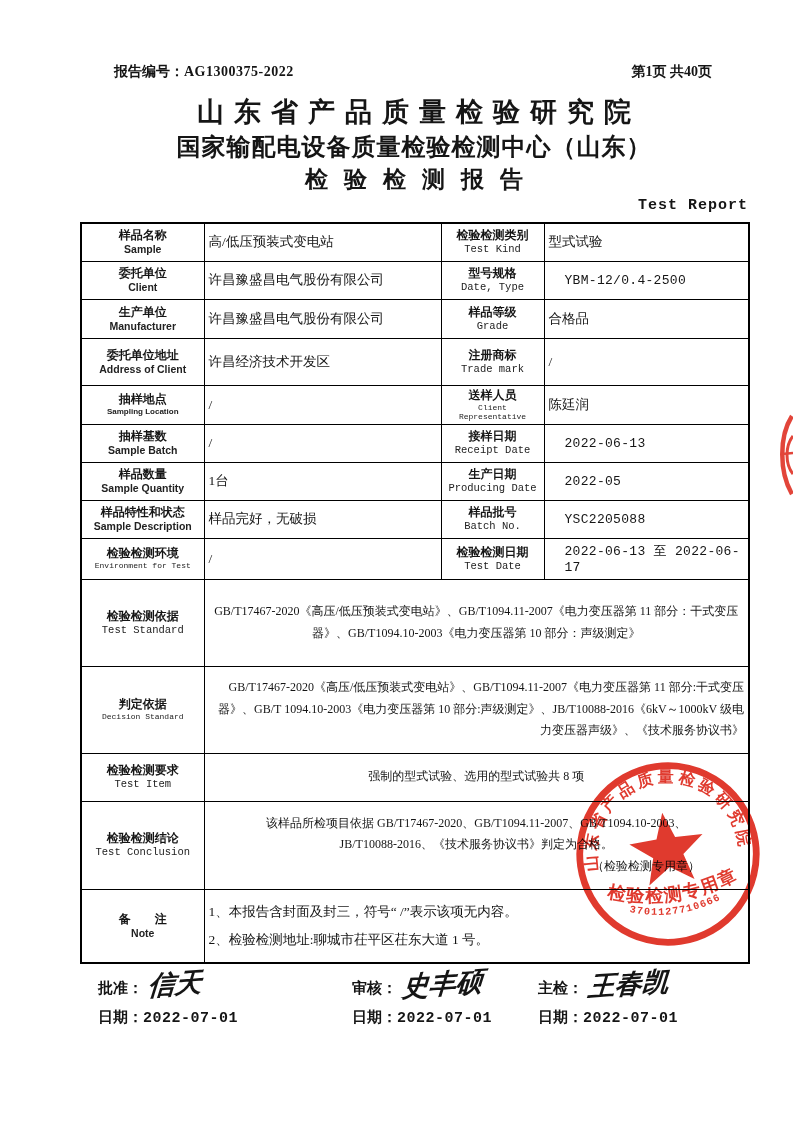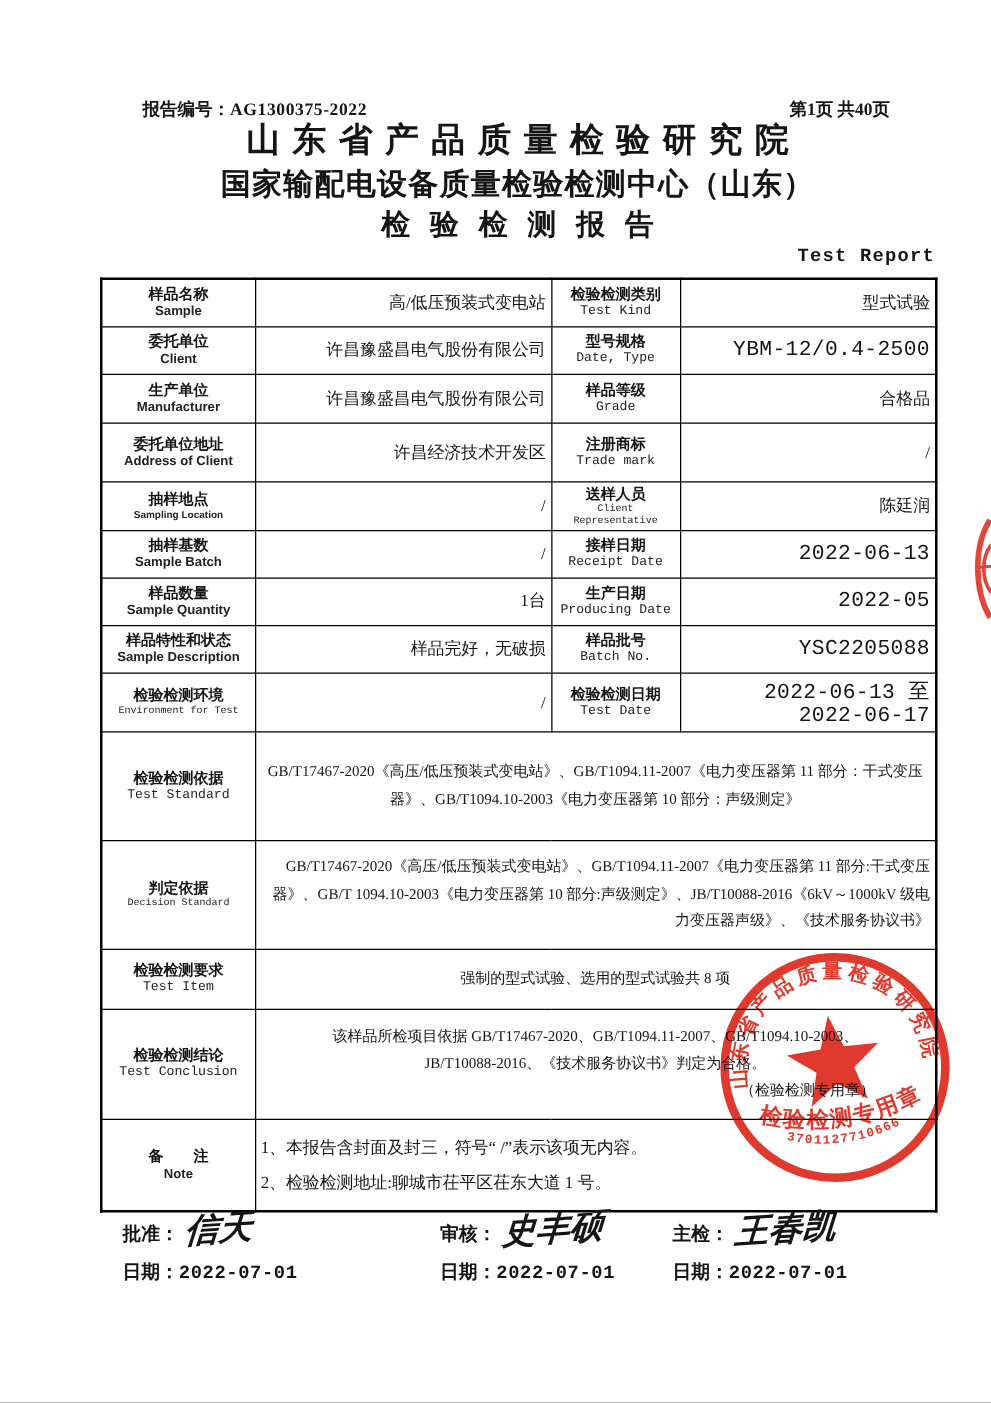--- a/index.html
+++ b/index.html
@@ -5,21 +5,21 @@
   html,body{margin:0;padding:0;background:#888;}
   .page{
     position:relative;width:793px;height:1122px;margin:0 auto;
     background:#ffffff;overflow:hidden;color:#151515;
     font-family:"Liberation Serif","DejaVu Serif",serif;
   }
   .mono{font-family:"Liberation Mono","DejaVu Sans Mono",monospace;}
   .sans{font-family:"Liberation Sans","DejaVu Sans",sans-serif;}
 
   
-  .hdr{position:absolute;top:79px;left:80px;width:668px;display:flex;
+  .hdr{position:absolute;top:63px;left:80px;width:668px;display:flex;
        justify-content:space-between;box-sizing:border-box;padding:0 36px 0 34px;
        font-size:14px;font-weight:bold;}
   .hdr .num{font-weight:bold;letter-spacing:.5px;}
 
   
   .t1{position:absolute;top:94px;left:80px;width:668px;text-align:center;
       font-size:27px;font-weight:bold;letter-spacing:10px;text-indent:10px;}
   .t2{position:absolute;top:131px;left:80px;width:668px;text-align:center;
       font-size:24px;font-weight:bold;letter-spacing:1px;}
   .t3{position:absolute;top:164px;left:80px;width:668px;text-align:center;
@@ -30,22 +30,22 @@
   
   table.info{position:absolute;top:222px;left:80px;width:668px;
       border-collapse:collapse;table-layout:fixed;
       border:2.5px solid #000;}
   table.info td{border:1px solid #000;vertical-align:middle;padding:2px 4px;box-sizing:border-box;}
   td.lab{text-align:center;}
   td.lab .cn{font-size:12px;font-weight:bold;line-height:1.25;}
   td.lab .en{font-size:10.5px;line-height:1.2;color:#222;}
   td.lab .en.sans{font-weight:600;}
   td.lab .en.xs{font-size:8px;}
-  td.val{text-align:right;font-size:13.5px;}
-  td.val.mono{font-size:17px;letter-spacing:.3px;padding-left:20px;}
+  td.val{text-align:left;font-size:13.5px;}
+  td.val.mono{font-size:13px;letter-spacing:.3px;padding-left:20px;}
   td.txt{font-size:12px;line-height:1.8;padding:4px 10px;margin-top:44px;}
   .txt-center{text-align:center;}
   .txt-left{text-align:right;}
   .concl-line{text-align:center;}
   .seal-note{text-align:right;padding-right:44px;}
   td.notes{font-size:13.5px;line-height:2.05;padding:4px 12px;vertical-align:top;padding-top:10px;}
 
   
   .sig-area{position:absolute;top:962px;left:80px;width:668px;height:75px;}
   .sig{position:absolute;top:8px;font-size:15px;font-weight:bold;}

